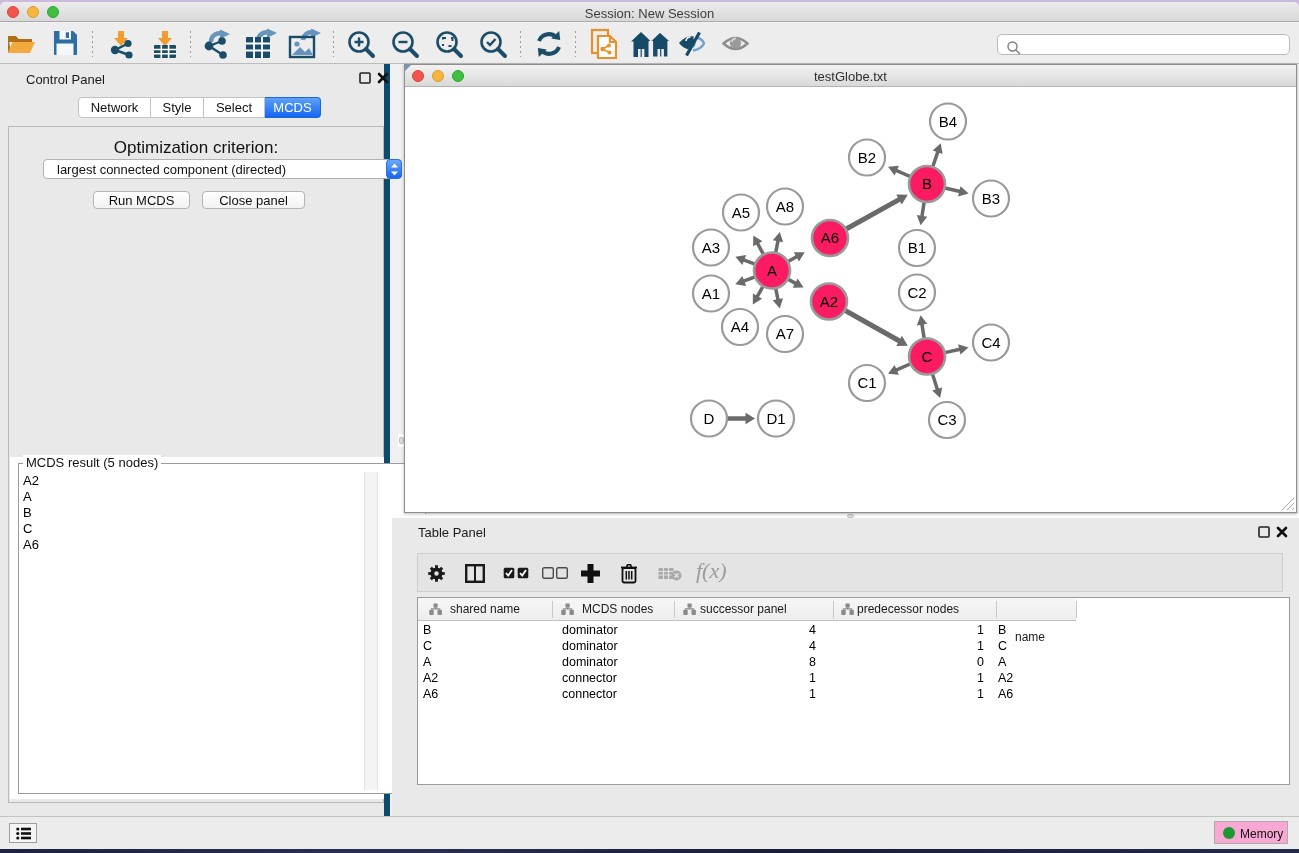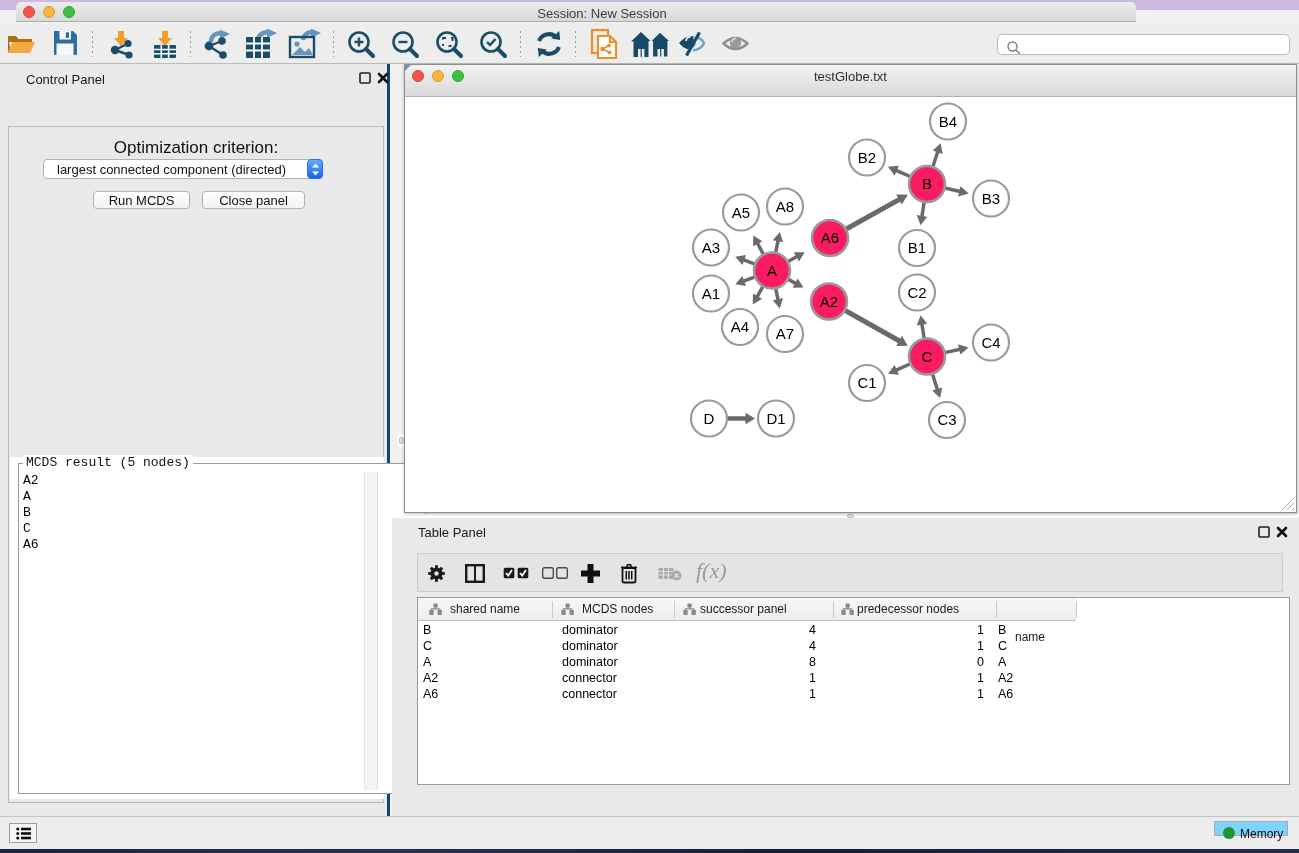--- a/index.html
+++ b/index.html
@@ -1,30 +1,30 @@
 <!DOCTYPE html>
 <html><head>
 <meta charset="utf-8">
 <style>
   * { margin:0; padding:0; box-sizing:border-box; }
   html,body { width:1299px; height:853px; overflow:hidden; }
   body { font-family:"Liberation Sans", sans-serif; background:#f0f0f0; position:relative; }
   .abs { position:absolute; }
-  .titlebar { position:absolute; left:16px; top:2px; width:1120px; height:20px;
-     background:linear-gradient(#ececec,#d8d8d8); border-bottom:1px solid #acacac; border-radius:5px 5px 0 0;padding-left:26px; }
+  .titlebar { position:absolute; left:0; top:2px; width:1299px; height:20px;
+     background:linear-gradient(#ececec,#d8d8d8); border-bottom:1px solid #acacac; border-radius:5px 5px 0 0; }
   .tl { position:absolute; border-radius:50%; width:12px; height:12px; top:4px; }
   .deskstrip { position:absolute; left:0; top:0; width:1299px; height:10px; background:#cdb9dd; }
   .apptitle { position:absolute; top:4px; width:100%; text-align:center; font-size:13px; color:#3c3c3c; }
   .toolbar { position:absolute; left:0; top:23px; width:1299px; height:41px; background:#ededed; border-bottom:1px solid #bcbcbc; }
   .sep { position:absolute; top:8px; height:26px; width:1px;
      background-image:linear-gradient(#9a9a9a 2px, transparent 2px); background-size:1px 5px; }
   .searchbox { position:absolute; left:997px; top:11px; width:293px; height:21px; background:#fff;
      border:1px solid #bbb; border-radius:5px; }
   
-  .cpanel { position:absolute; left:0; top:64px; width:390px; height:752px; background:#e9e9e9; border-right:3px solid #0c4a6e; }
+  .cpanel { position:absolute; left:0; top:64px; width:390px; height:752px; background:#e9e9e9; border-right:6px solid #0c4a6e; }
   .ptitle { font-size:13px; color:#1a1a1a; }
   .tabbar { position:absolute; display:flex; height:21px; font-size:13px; }
   .tabbar .tab { background:#fff; border:1px solid #c3c3c3; border-left:none; color:#111;
       line-height:19px; text-align:center; }
   .tabbar .tab.first { border-left:1px solid #c3c3c3; border-radius:4px 0 0 4px; }
   .tabbar .tab.last { border-radius:0 4px 4px 0; }
   .tabbar .tab.sel { background:linear-gradient(#5ea1f8,#1467f2); border-color:#1c66d9; color:#fff; }
   .innerbox { position:absolute; left:8px; top:62px; width:376px; height:677px; border:1px solid #b9b9b9; background:#e9e9e9; }
   .btn { position:absolute; background:linear-gradient(#ffffff,#f2f2f2); border:1px solid #b4b4b4; border-radius:4px;
       font-size:13px; color:#111; text-align:center; }
@@ -186,48 +186,54 @@
 </div>
 
 <div class="cpanel">
   <div class="ptitle" style="position:absolute;left:26px;top:8px;">Control Panel</div>
   <svg class="abs" style="left:359px;top:8px" width="12" height="12" viewBox="0 0 12 12">
       <rect x="1" y="1" width="10" height="10" fill="none" stroke="#222" stroke-width="1.6" rx="1"></rect>
     </svg>
   <svg class="abs" style="left:377px;top:8px" width="12" height="12" viewBox="0 0 12 12">
       <path d="M2 2 L10 10 M10 2 L2 10" stroke="#111" stroke-width="2.6" stroke-linecap="round"></path>
     </svg>
+  <div class="tabbar" style="left:78px;top:33px;">
+    <div class="tab first" style="width:73px;">Network</div>
+    <div class="tab" style="width:53px;">Style</div>
+    <div class="tab" style="width:61px;">Select</div>
+    <div class="tab last sel" style="width:56px;">MCDS</div>
+  </div>
   <div class="innerbox">
     <div style="position:absolute;top:11px;width:100%;text-align:center;font-size:17px;color:#111;">Optimization criterion:</div>
-    <div style="position:absolute;left:34px;top:32px;width:280px;height:20px;background:#fff;border:1px solid #b2b2b2;border-radius:4px;">
+    <div style="position:absolute;left:34px;top:32px;width:359px;height:20px;background:#fff;border:1px solid #b2b2b2;border-radius:4px;">
       <div style="position:absolute;left:13px;top:2px;font-size:13px;color:#111;">largest connected component (directed)</div>
       <div style="position:absolute;right:-1px;top:-1px;width:16px;height:20px;background:linear-gradient(#6aa9fa,#1566f0);border-radius:4px;border:1px solid #2a6ee0;">
         <svg class="abs" style="left:2px;top:2px" width="11" height="15" viewBox="0 0 11 15">
           <path d="M2 5.5 L5.5 1.5 L9 5.5 z M2 9.5 L5.5 13.5 L9 9.5 z" fill="#fff"></path>
         </svg>
       </div>
     </div>
     <div class="btn" style="left:84px;top:64px;width:97px;height:18px;line-height:17px;">Run MCDS</div>
     <div class="btn" style="left:193px;top:64px;width:103px;height:18px;line-height:17px;">Close panel</div>
     <div style="position:absolute;left:1px;top:330px;width:374px;height:342px;background:#fff;"></div>
-    <div class="fieldset" style="left:9px;top:336px;width:408px;height:331px;font-family:Liberation Mono, monospace;">
+    <div class="fieldset" style="left:9px;top:336px;width:408px;height:331px;">
       <div class="legend" style="left:4px;top:-9px;background:#fff;">MCDS result (5 nodes)</div>
       <div style="position:absolute;left:4px;top:9px;font-size:13px;line-height:16px;color:#000;">A2<br>A<br>B<br>C<br>A6</div>
       <div style="position:absolute;left:345px;top:8px;width:14px;height:318px;background:#f4f4f4;border-left:1px solid #e2e2e2;border-right:1px solid #e2e2e2;"></div>
     </div>
   </div>
 </div>
 
 <div class="abs" style="left:398px;top:434px;width:6px;height:13px;background:#fff;"></div>
 <div class="abs" style="left:399px;top:437px;width:5px;height:7px;background:#dcdcdc;border:1px solid #c0c0c0;border-radius:2px;"></div>
 <div class="abs" style="left:392px;top:514px;width:907px;height:4px;background:#fdfdfd;"></div>
 <div class="abs" style="left:847px;top:514px;width:7px;height:4px;background:#dcdcdc;border:1px solid #c0c0c0;border-radius:2px;"></div>
 
 <div class="abs" style="left:404px;top:64px;width:893px;height:449px;background:#fff;border:1px solid #8e8e8e;box-shadow:0 1px 3px rgba(0,0,0,0.25);">
-  <div style="position:absolute;left:0;top:0;width:100%;height:32px;background:linear-gradient(#f2f2f2,#d9d9d9);border-bottom:1px solid #b3b3b3;">
+  <div style="position:absolute;left:0;top:0;width:100%;height:22px;background:linear-gradient(#f2f2f2,#d9d9d9);border-bottom:1px solid #b3b3b3;">
     <div class="tl" style="left:7px;top:5px;background:#f3554c;border:0.5px solid #d9453e;"></div>
     <div class="tl" style="left:27px;top:5px;background:#f6b53c;border:0.5px solid #dd9c2f;"></div>
     <div class="tl" style="left:47px;top:5px;background:#3ebf41;border:0.5px solid #2fa534;"></div>
     <div style="position:absolute;top:4px;width:100%;text-align:center;font-size:13px;color:#2e2e2e;">testGlobe.txt</div>
   </div>
   <svg class="abs" style="left:0;top:0" width="6" height="6" viewBox="0 0 6 6">
       <path d="M0 0 H6 L0 6 z" fill="#6f95c0"></path>
     </svg>
   <svg class="abs" style="right:1px;bottom:1px" width="14" height="14" viewBox="0 0 14 14">
     <path d="M13 1 L1 13 M13 6 L6 13 M13 11 L11 13" stroke="#a9a9a9" stroke-width="1"></path>
@@ -417,21 +423,21 @@
       <g fill="#111">
           <circle cx="1.8" cy="2" r="1.6"></circle>
           <circle cx="1.8" cy="6.5" r="1.6"></circle>
           <circle cx="1.8" cy="11" r="1.6"></circle>
       <rect x="5" y="0.7" width="10" height="2.6"></rect>
           <rect x="5" y="5.2" width="10" height="2.6"></rect>
           <rect x="5" y="9.7" width="10" height="2.6"></rect>
         </g>
     </svg>
   </div>
-  <div class="abs" style="left:1214px;top:4px;width:74px;height:15px;background:#7dd3fc;border:1px solid #ababab;">
+  <div class="abs" style="left:1214px;top:4px;width:74px;height:23px;background:#f9a8d4;border:1px solid #ababab;">
     <div class="abs" style="left:8px;top:5px;width:12px;height:12px;border-radius:50%;background:#1e9632;"></div>
     <div class="abs" style="left:25px;top:5px;font-size:12px;color:#111;">Memory</div>
   </div>
 </div>
 <div class="abs" style="left:0;top:849px;width:1299px;height:4px;background:linear-gradient(90deg,#1c2240,#2a3055 30%,#181d38 60%,#232a4a);"></div>
 <svg width="0" height="0">
     <defs>
   <g id="tree">
         <g fill="#8a8a8a">
           <rect x="4.5" y="0.5" width="4.2" height="4.2" rx="0.8"></rect>

